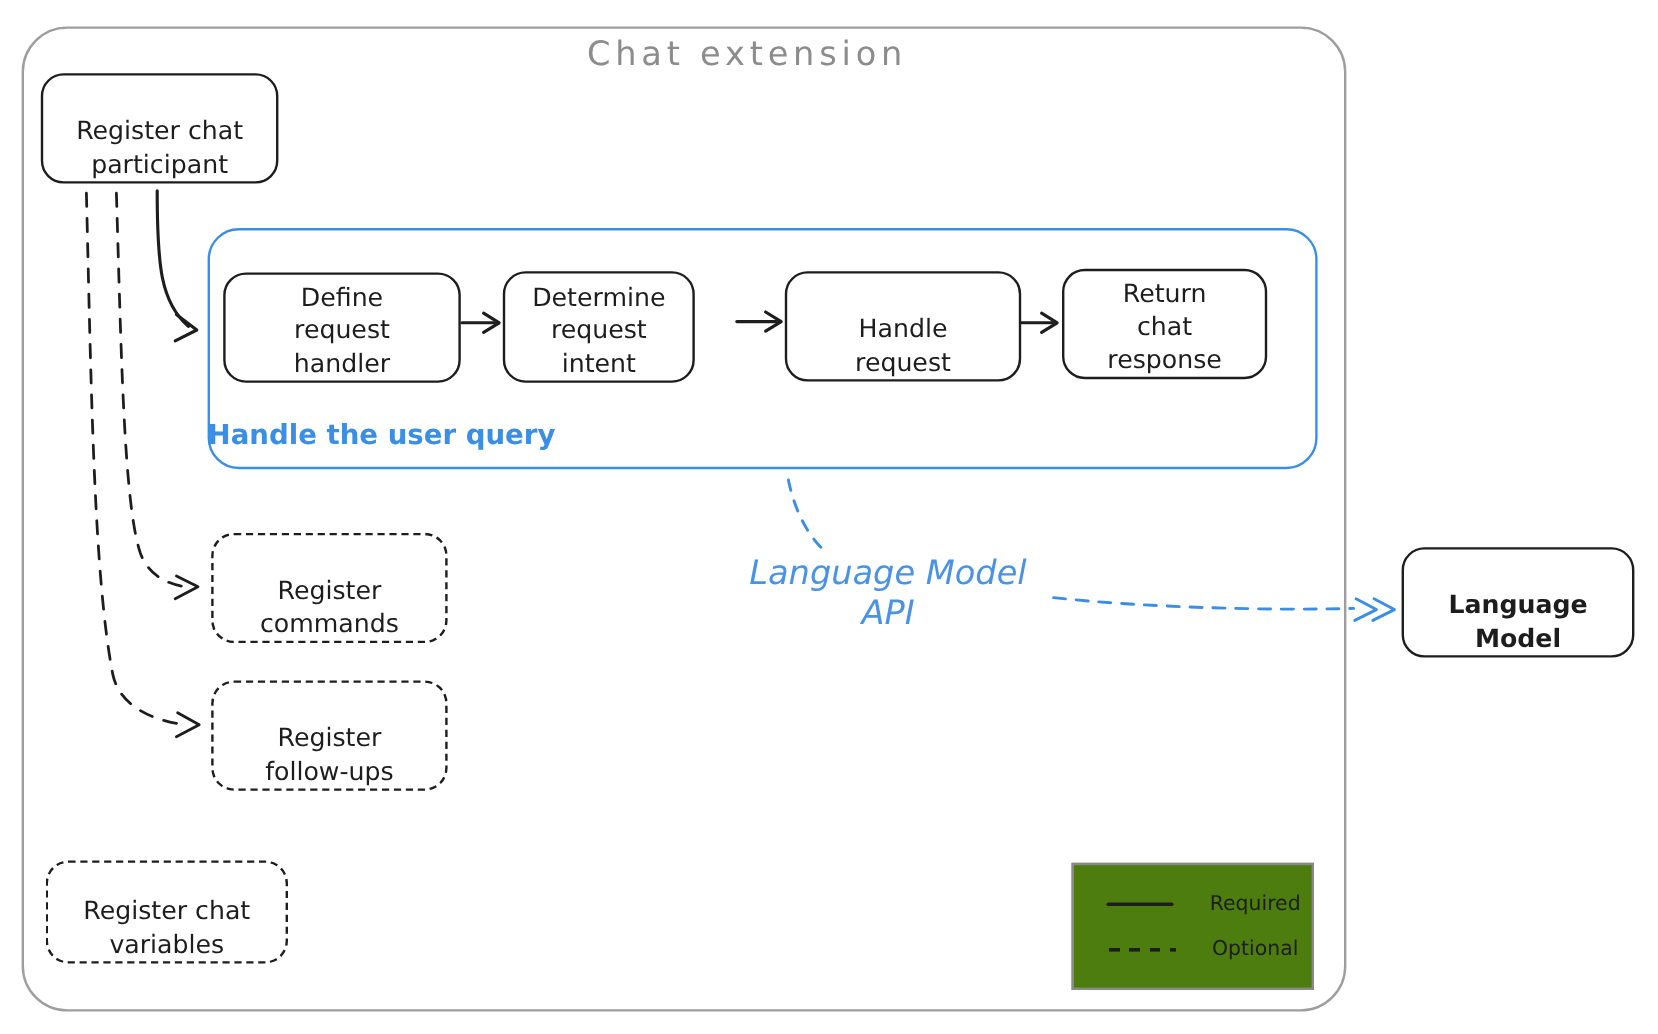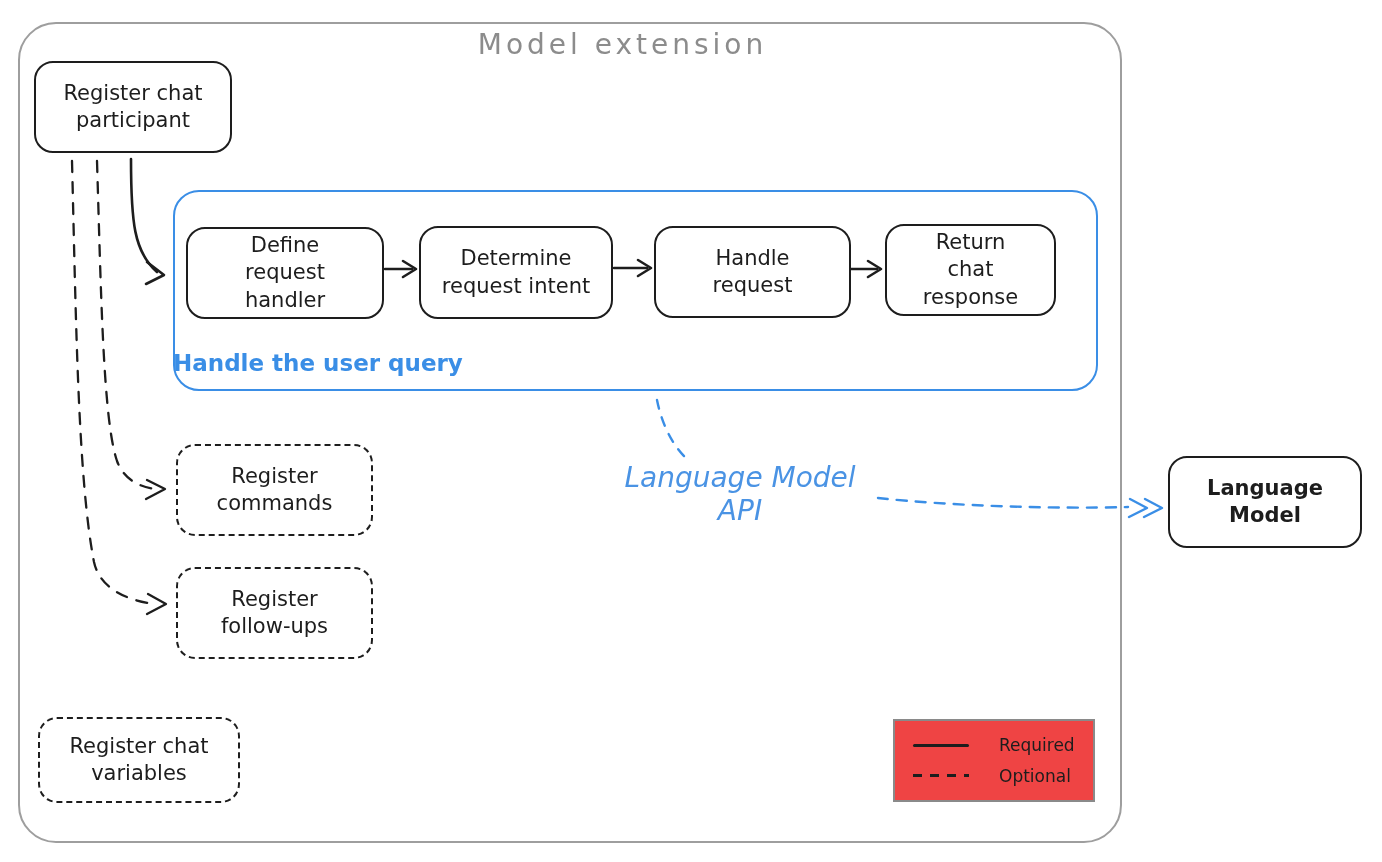--- a/index.html
+++ b/index.html
@@ -21,21 +21,21 @@
   }
   .diagram-title{
     left:430px;top:28px;width:385px;
     text-align:center;
     font-size:28px;letter-spacing:4px;
     color:#8c8c8c;
   }
 
   
   .node{
-    display:flex;align-items:center;justify-content:center;
+    display:flex;align-items:flex-end;justify-content:center;
     text-align:center;
     font-size:21px;line-height:1.3;
     background:#ffffff;
     border:2.5px solid #1d1d1d;
     border-radius:19px;
     box-sizing:border-box;
   }
   .node.dashed{border-style:dashed;border-width:2.3px;}
 
   
@@ -51,44 +51,45 @@
   }
 
   .edge-label{
     left:600px;top:461px;width:280px;
     text-align:center;
     color:#4a93e4;font-size:28px;font-style:italic;
   }
 
   
   .legend{
-    left:893px;top:719px;width:202px;height:83px;
-    background:#ef4444;
+    left:893px;top:719px;width:202px;height:106px;
+    background:#4d7c0f;
     border:2px solid #8a8a8a;
     box-sizing:border-box;
     display:flex;flex-direction:column;justify-content:space-evenly;
     padding:4px 0;
+    align-items:center;
   }
   .legend-row{display:flex;align-items:center;gap:30px;padding-left:18px;}
   .legend-line{width:56px;height:3px;}
   .legend-line.solid{background:#1d1d1d;border-radius:2px;}
   .legend-line.dashed{
     background:repeating-linear-gradient(90deg,#1d1d1d 0 9px,transparent 9px 17px);
   }
   .legend-text{font-size:17px;color:#1d1d1d;}
 
   svg.connectors{position:absolute;left:0;top:0;width:1382px;height:862px;pointer-events:none;}
 </style>
 </head>
 <body>
 
 <div class="canvas">
 
   <div class="abs outer"></div>
-  <div class="abs diagram-title">Model extension</div>
+  <div class="abs diagram-title">Chat extension</div>
 
   <svg class="connectors" viewBox="0 0 1382 862">
 
     <g stroke="#1d1d1d" stroke-width="2.6" fill="none" stroke-linecap="round" stroke-linejoin="round">
       <path d="M 131 159 C 131 222 134 252 157 272"></path>
       <path d="M 147 262 L 164 275 L 146 284"></path>
     </g>
 
     <g stroke="#1d1d1d" stroke-width="2.6" fill="none" stroke-linecap="round" stroke-linejoin="round">
       <path d="M 385 269 L 412 269"></path>
@@ -123,21 +124,21 @@
   <div class="abs node" style="left:34px;top:61px;width:198px;height:92px;padding:0 20px;">
     <span>Register chat participant</span>
   </div>
 
   <div class="abs group"></div>
   <div class="abs group-label">Handle the user query</div>
 
   <div class="abs node" style="left:186px;top:227px;width:198px;height:92px;padding:0 24px;">
     <span>Define request handler</span>
   </div>
-  <div class="abs node" style="left:419px;top:226px;width:194px;height:93px;padding:0 18px;">
+  <div class="abs node" style="left:419px;top:226px;width:160px;height:93px;padding:0 18px;">
     <span>Determine request intent</span>
   </div>
   <div class="abs node" style="left:654px;top:226px;width:197px;height:92px;padding:0 28px;">
     <span>Handle request</span>
   </div>
   <div class="abs node" style="left:885px;top:224px;width:171px;height:92px;padding:0 26px;">
     <span>Return chat response</span>
   </div>
 
   <div class="abs node dashed" style="left:176px;top:444px;width:197px;height:92px;padding:0 22px;">

